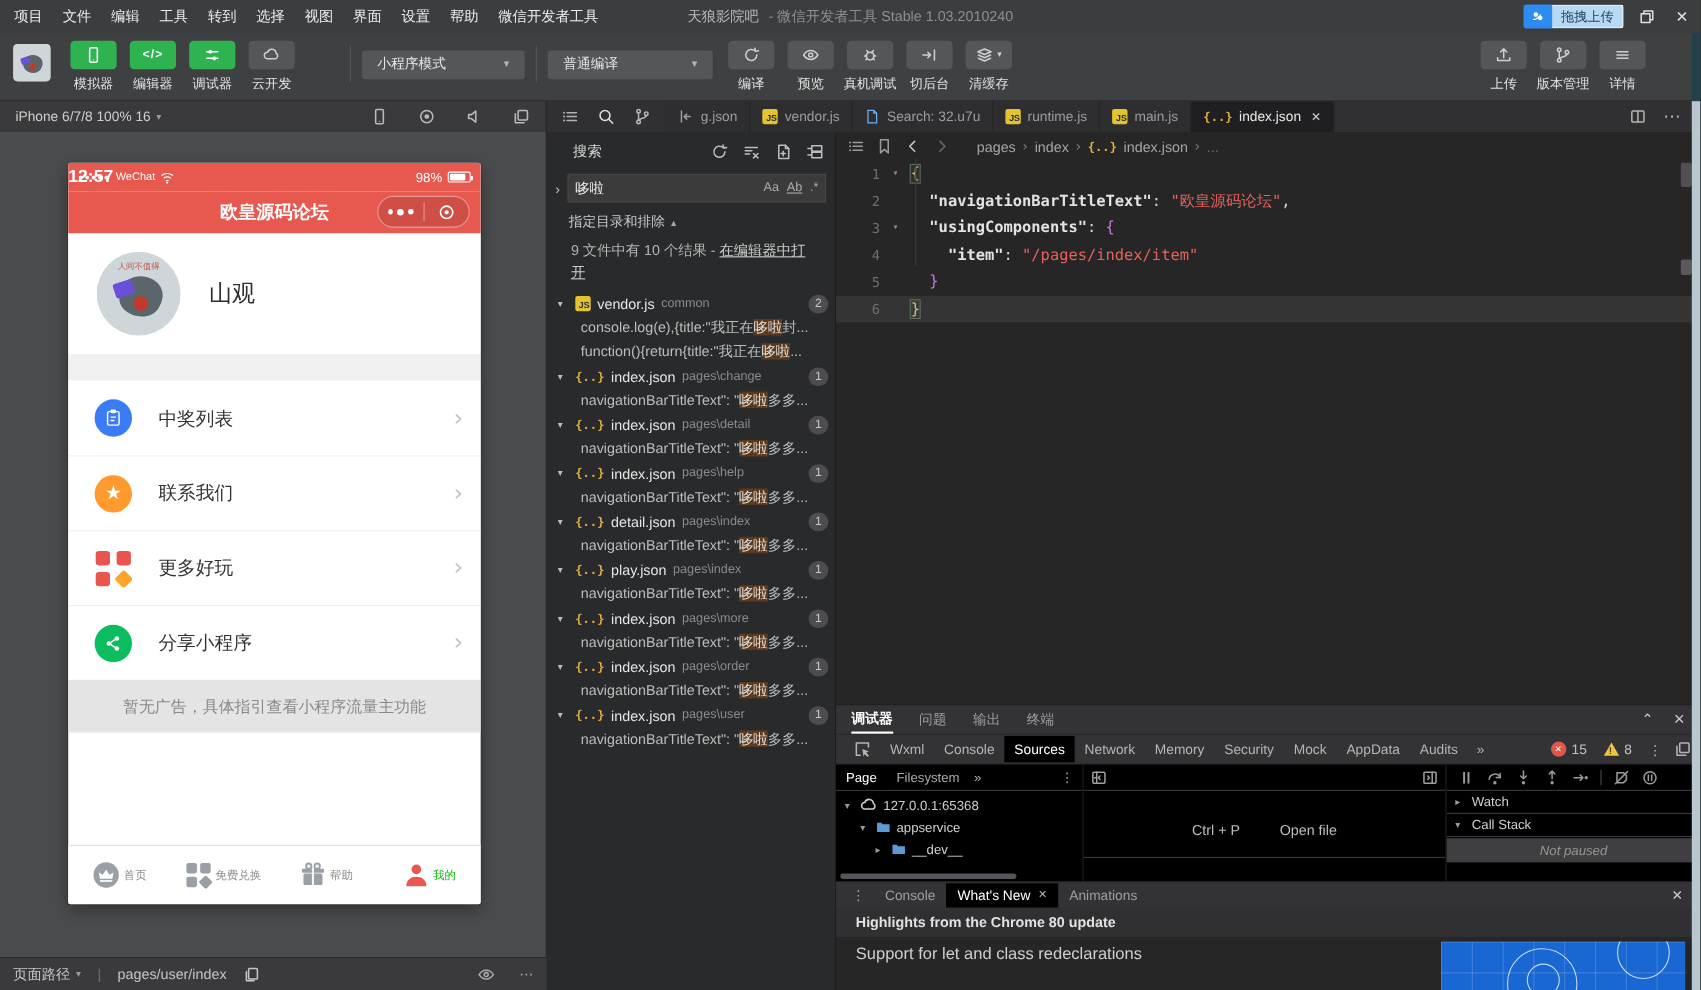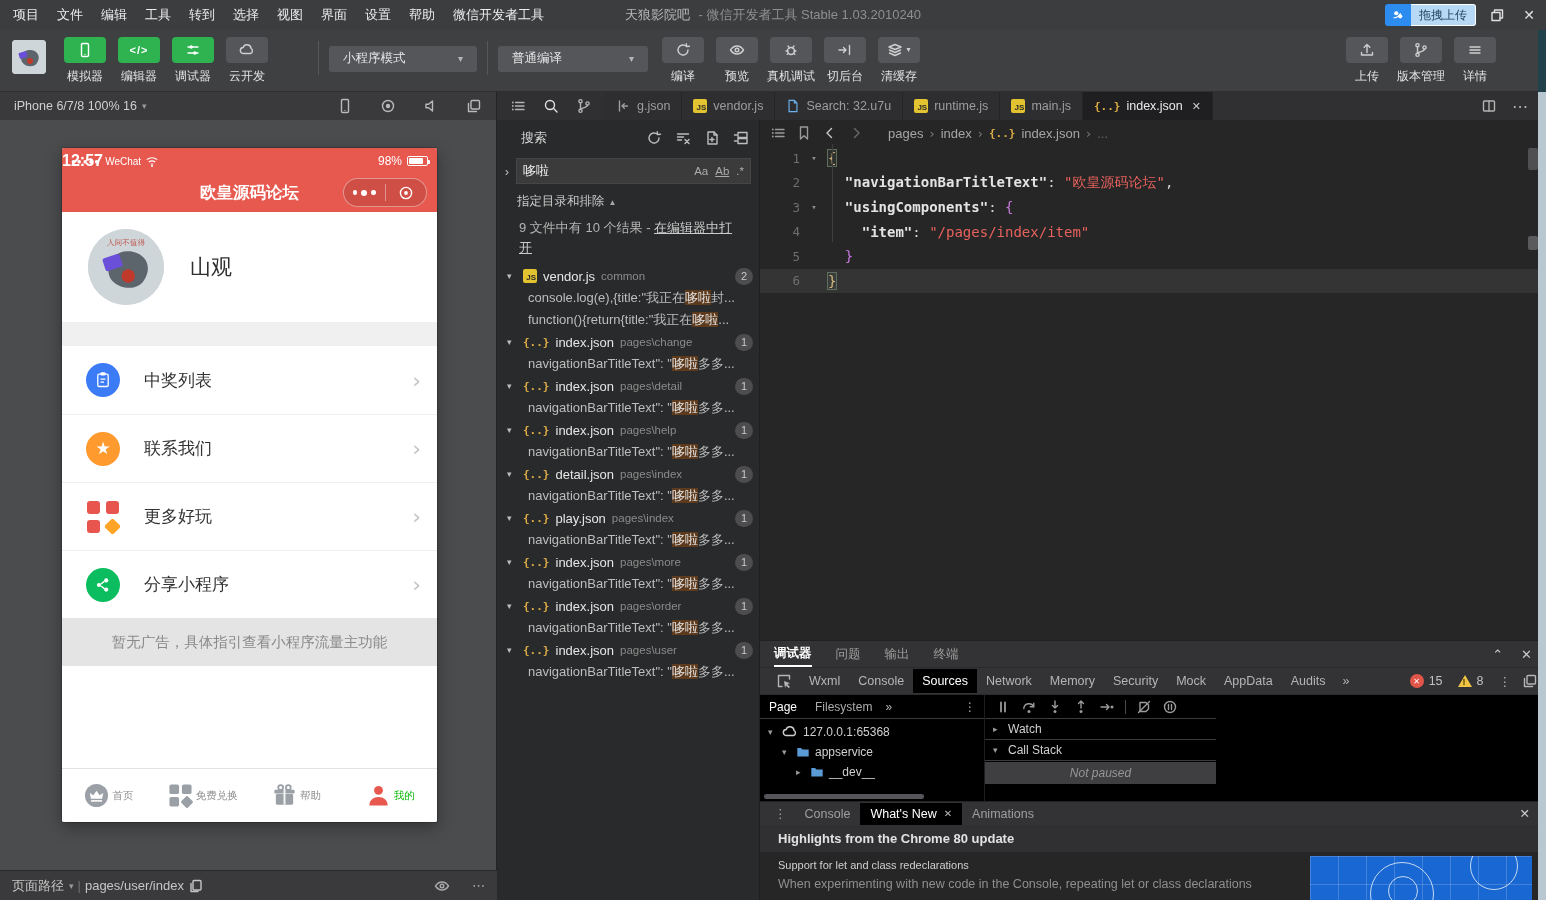--- a/index.html
+++ b/index.html
@@ -54,21 +54,21 @@
   .tab .tclose{font-size:11px;margin-left:3px;color:#cdcdcd;}
   .tab-actions{position:absolute;right:18px;top:0;height:28px;display:flex;align-items:center;gap:15px;color:#b3b3b3;}
   .js-ico{width:14px;height:14px;background:#e3c330;color:#2b2b2b;font-size:8px;font-weight:bold;
           display:inline-flex;align-items:flex-end;justify-content:flex-end;padding:1px;border-radius:2px;line-height:1;}
   .json-ico{color:#dfae45;font-family:"DejaVu Sans Mono",monospace;font-size:11px;font-weight:bold;}
 
   
   .main{position:absolute;left:0;top:120px;width:100%;bottom:0;}
   .sim-area{position:absolute;left:0;top:0;width:497px;height:750px;background:#4b4c4e;border-right:1px solid #242426;}
   .sim-status{position:absolute;left:0;top:750px;width:497px;height:30px;background:#3a3a3c;border-top:1px solid #2c2c2e;
-              display:flex;align-items:center;padding:0 12px;font-size:13px;color:#c6c6c6;gap:4px;}
+              display:flex;align-items:center;padding:0 12px;font-size:13px;color:#c6c6c6;gap:15px;}
   .ss-right{margin-left:auto;display:flex;gap:22px;align-items:center;color:#a8a8a8;}
   .vbar{color:#6f6f6f;}
 
   
   .phone{position:absolute;left:62px;top:28px;width:375px;height:674px;background:#fff;border-radius:2px;
          box-shadow:0 0 0 1px rgba(0,0,0,.18),0 5px 16px rgba(0,0,0,.35);overflow:hidden;}
   .p-status{height:26px;background:var(--phone-red,#e7584f);color:#fff;display:flex;align-items:center;
             padding:0 9px;font-size:12.5px;}
   .p-dots{letter-spacing:1px;font-size:8px;margin-right:5px;}
   .p-time{position:absolute;left:0;right:0;text-align:left;font-weight:bold;font-size:16px;pointer-events:none;}
@@ -189,21 +189,21 @@
              font-size:12px;font-style:italic;color:#969696;}
   .drawer-tabs{height:24px;background:#333335;border-top:1px solid #232325;display:flex;align-items:center;
                font-size:12.5px;color:#9f9f9f;padding:0 6px;}
   .drw-tab{padding:4px 10px;cursor:pointer;display:flex;align-items:center;gap:7px;white-space:nowrap;}
   .drw-tab.active{background:#000;color:#fff;}
   .drw-x{font-size:10px;color:#bbb;}
   .drawer-close{margin-left:auto;color:#c9c9c9;padding-right:10px;cursor:pointer;}
   .headline{height:28px;background:#303032;border-bottom:1px solid #242426;display:flex;align-items:center;
             padding:0 18px;font-size:13px;color:#e2e2e2;font-weight:bold;}
   .article{position:relative;height:48px;background:#262626;overflow:hidden;padding:6px 0 0 18px;}
-  .art-title{font-size:11px;color:#cfcfcf;}
+  .art-title{font-size:15px;color:#cfcfcf;}
   .art-body{font-size:12.5px;color:#8f8f8f;margin-top:6px;max-width:500px;}
   .blue-img{position:absolute;right:14px;top:3px;width:222px;height:45px;background:#1967d2;overflow:hidden;border-radius:1px;}
   .bi-grid{position:absolute;inset:0;
     background-image:linear-gradient(rgba(255,255,255,.18) 1px,transparent 1px),linear-gradient(90deg,rgba(255,255,255,.18) 1px,transparent 1px);
     background-size:28px 28px;}
   .bi-c{position:absolute;border:1.5px solid rgba(255,255,255,.75);border-radius:50%;}
 
   
   .edge-teal{position:absolute;right:0;top:30px;width:8px;height:62px;background:#21424a;}
   .edge-light{position:absolute;right:0;top:92px;width:8px;height:808px;background:#b9c7d1;}
@@ -929,20 +929,43 @@
                 <span class=" ic">
                   <svg viewBox="0 0 16 16" width="14" height="14">
                     <path d="M1.5 3.5h4.2L7.5 5h7v8h-13z" fill="#5b9bd5"></path>
                   </svg>
                 </span>
                 <span>__dev__</span>
               </div>
             </div>
           <div class="hscroll"></div>
         </div>
+        <div class="src-mid">
+          <div class="mid-nav">
+            <span class="ic">
+                <svg viewBox="0 0 16 16" width="16" height="16" fill="none" stroke="currentColor" stroke-width="1.4" stroke-linecap="round" stroke-linejoin="round">
+                  <rect x="2.5" y="3" width="11" height="10" rx="1"></rect>
+                  <path d="M6 3v10M4.8 8 3.8 8"></path>
+                  <path d="M9 6.5 7.5 8 9 9.5"></path>
+                </svg>
+              </span>
+            <span class="ic">
+                <svg viewBox="0 0 16 16" width="16" height="16" fill="none" stroke="currentColor" stroke-width="1.4" stroke-linecap="round" stroke-linejoin="round">
+                  <rect x="2.5" y="3" width="11" height="10" rx="1"></rect>
+                  <path d="M10 3v10"></path>
+                  <path d="M6 6.5 7.5 8 6 9.5"></path>
+                </svg>
+              </span>
+          </div>
+          <div class="mid-hint">
+            <span>Ctrl + P</span>
+            <span>Open file</span>
+          </div>
+          <div class="mid-line"></div>
+        </div>
         <div class="src-right">
           <div class="dbg-ctl" id="dbgCtl">
               <span class=" ic">
                 <svg viewBox="0 0 16 16" width="16" height="16" fill="none" stroke="currentColor" stroke-width="1.4" stroke-linecap="round" stroke-linejoin="round">
                   <path d="M6 3.5v9M10 3.5v9" stroke-width="1.8"></path>
                 </svg>
               </span>
               <span class=" ic">
                 <svg viewBox="0 0 16 16" width="16" height="16" fill="none" stroke="currentColor" stroke-width="1.4" stroke-linecap="round" stroke-linejoin="round">
                   <path d="M2.8 9.5a5.2 5.2 0 0 1 10-1.5M12.8 4.2v3.6h-3.6"></path>
@@ -1004,21 +1027,20 @@
             </span>
             <span class="drw-tab">
               <span>Animations</span>
             </span>
           </span>
         <span class="drawer-close">✕</span>
       </div>
       <div class="headline">Highlights from the Chrome 80 update</div>
       <div class="article">
         <div class="art-title">Support for let and class redeclarations</div>
-        <div class="art-body">When experimenting with new code in the Console, repeating let or class declarations</div>
         <div class="blue-img">
           <div class="bi-grid"></div>
           <div class="bi-c" style="left:60px;top:6px;width:64px;height:64px;"></div>
           <div class="bi-c" style="left:78px;top:20px;width:30px;height:30px;"></div>
           <div class="bi-c" style="left:160px;top:-14px;width:48px;height:48px;"></div>
         </div>
       </div>
     </section>
   </div>
 

